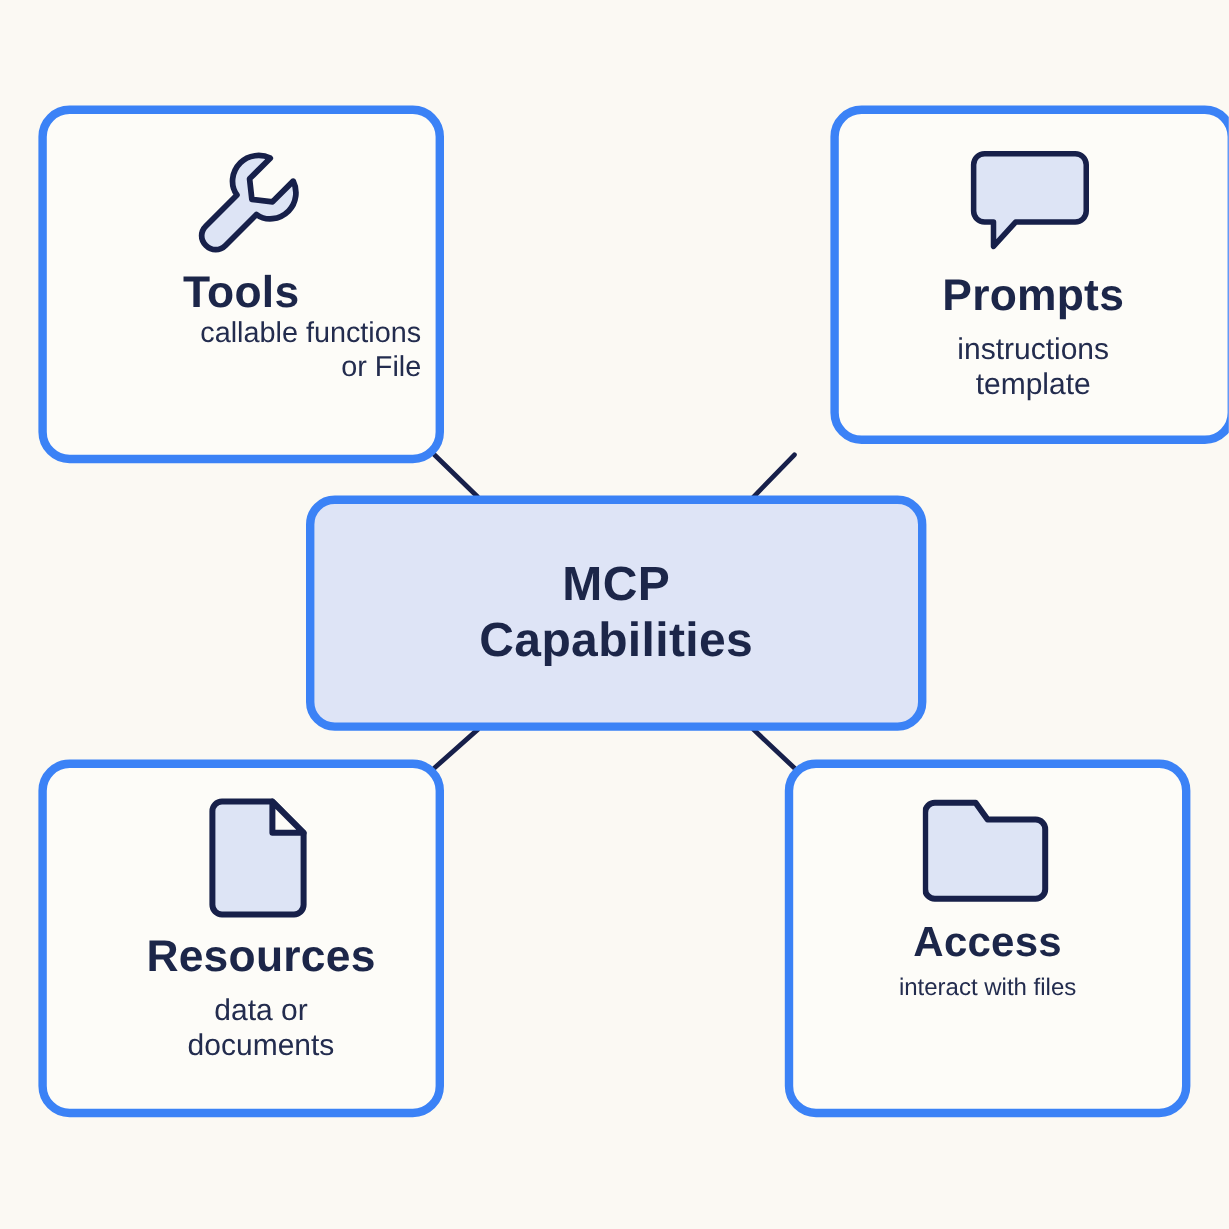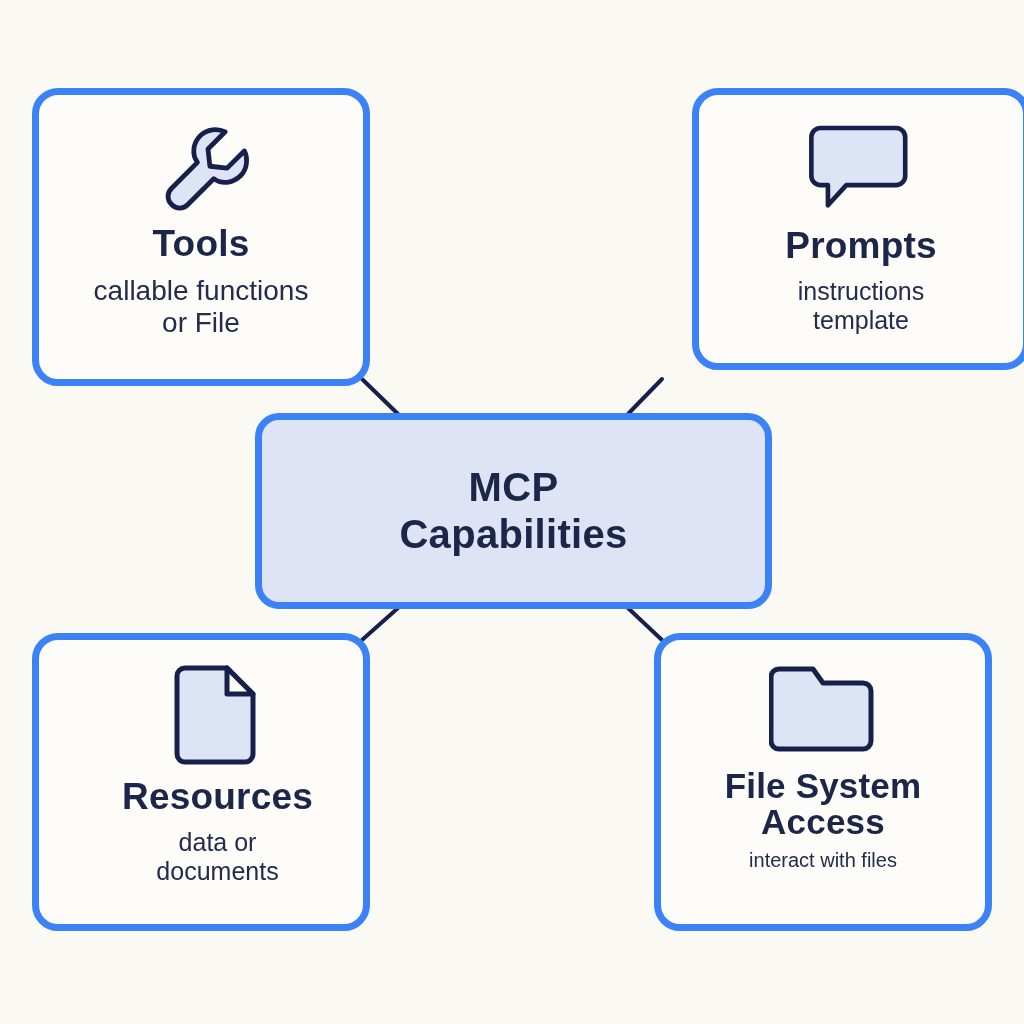--- a/index.html
+++ b/index.html
@@ -62,21 +62,21 @@
     text-align: center;
     line-height: 1.14;
   }
 
   
   #card-tools {
     left: 32px;  top: 88px;  width: 338px; height: 298px;
   }
   #card-tools .icon-wrap { margin-top: 18px; height: 104px; }
   #card-tools .title { font-size: 37px; margin-top: 8px; }
-  #card-tools .subtitle { font-size: 28px; margin-top: 12px; width: 300px; }
+  #card-tools .subtitle { font-size: 24px; margin-top: 1px; width: 300px; text-align: right; }
 
   #card-prompts {
     left: 692px; top: 88px;  width: 338px; height: 282px;
   }
   #card-prompts .icon-wrap { margin-top: 22px; height: 100px; }
   #card-prompts .title { font-size: 37px; margin-top: 10px; }
   #card-prompts .subtitle { font-size: 25px; margin-top: 12px; width: 290px; }
 
   #card-resources {
     left: 32px;  top: 633px; width: 338px; height: 298px; padding-left: 33px;
@@ -170,21 +170,20 @@
   </div>
 
   <div class="node card" id="card-filesystem">
     <div class="icon-wrap">
       <svg width="108" height="96" viewBox="0 0 108 96">
         <path d="M10 8 H44 L54 22 H94 A8 8 0 0 1 102 30 V80 A8 8 0 0 1 94 88
                  H10 A8 8 0 0 1 2 80 V16 A8 8 0 0 1 10 8 Z" fill="#dde4f5" stroke="#17204a" stroke-width="5" stroke-linejoin="round"></path>
       </svg>
     </div>
     <div class="title">
-      <div>File System</div>
       <div>Access</div>
     </div>
     <div class="subtitle">
       <div>interact with files</div>
     </div>
   </div>
 
   <div class="node" id="center-node">
     <div class="center-title">
       <div>MCP</div>

